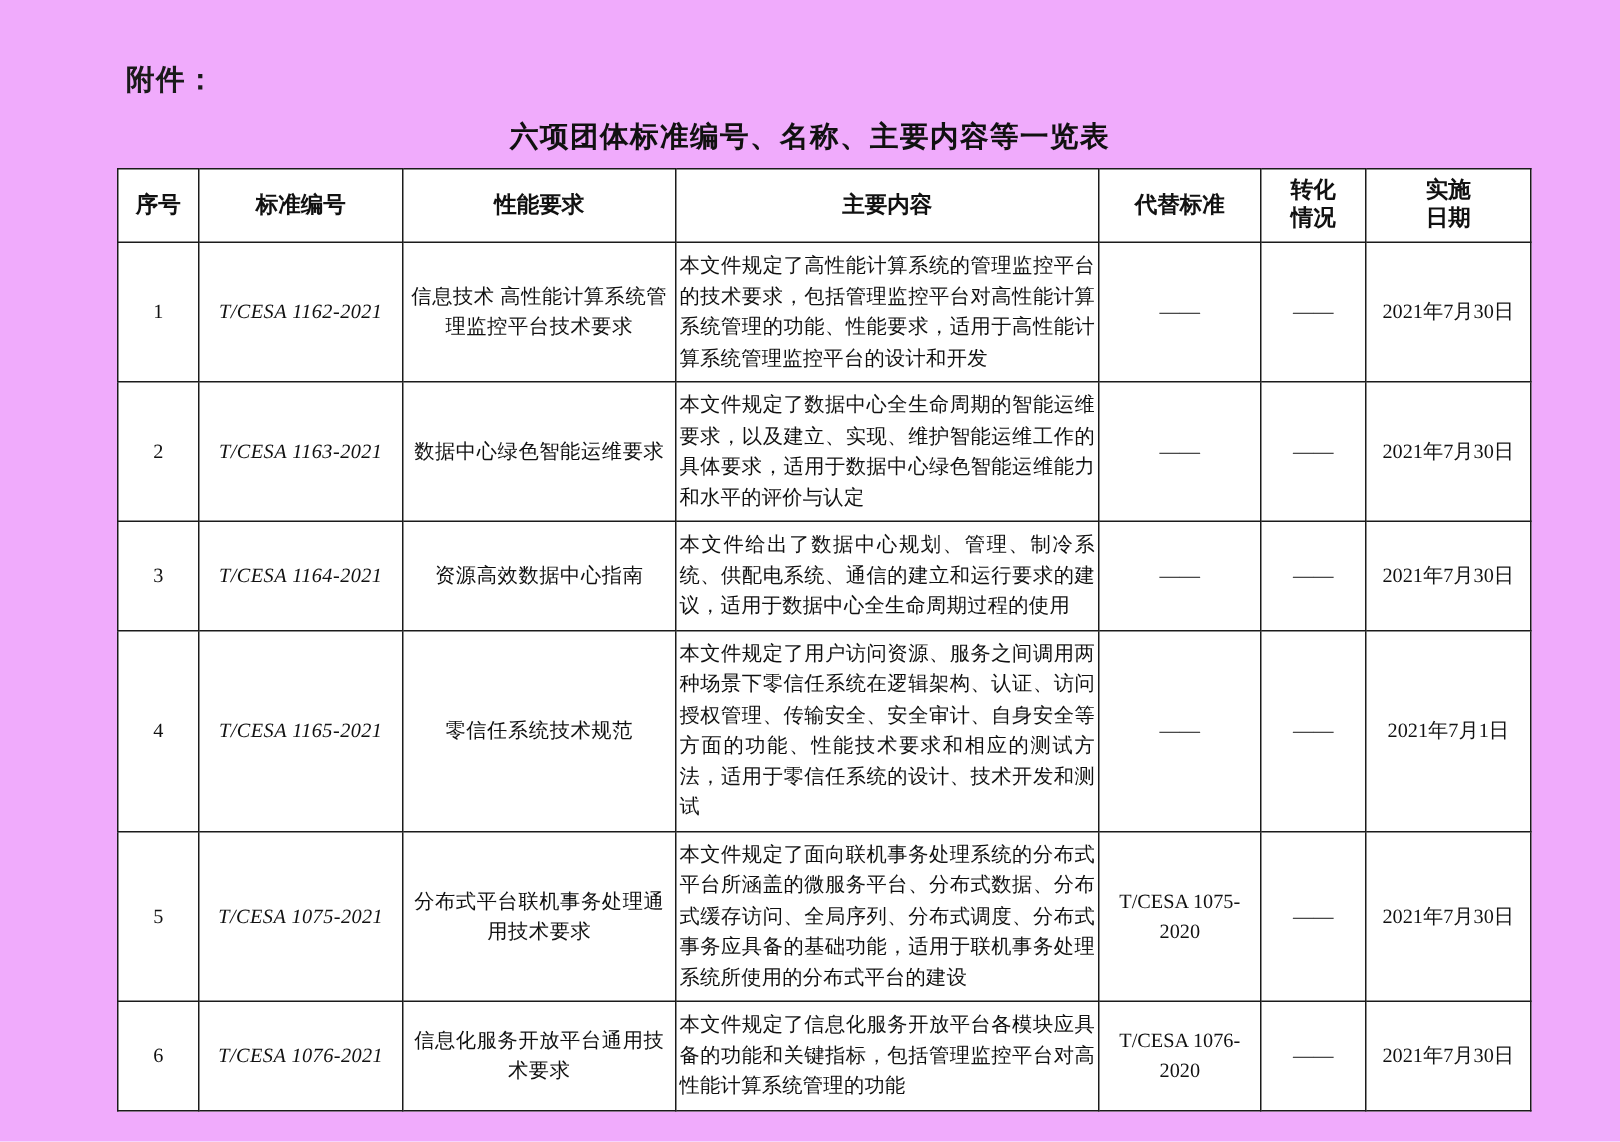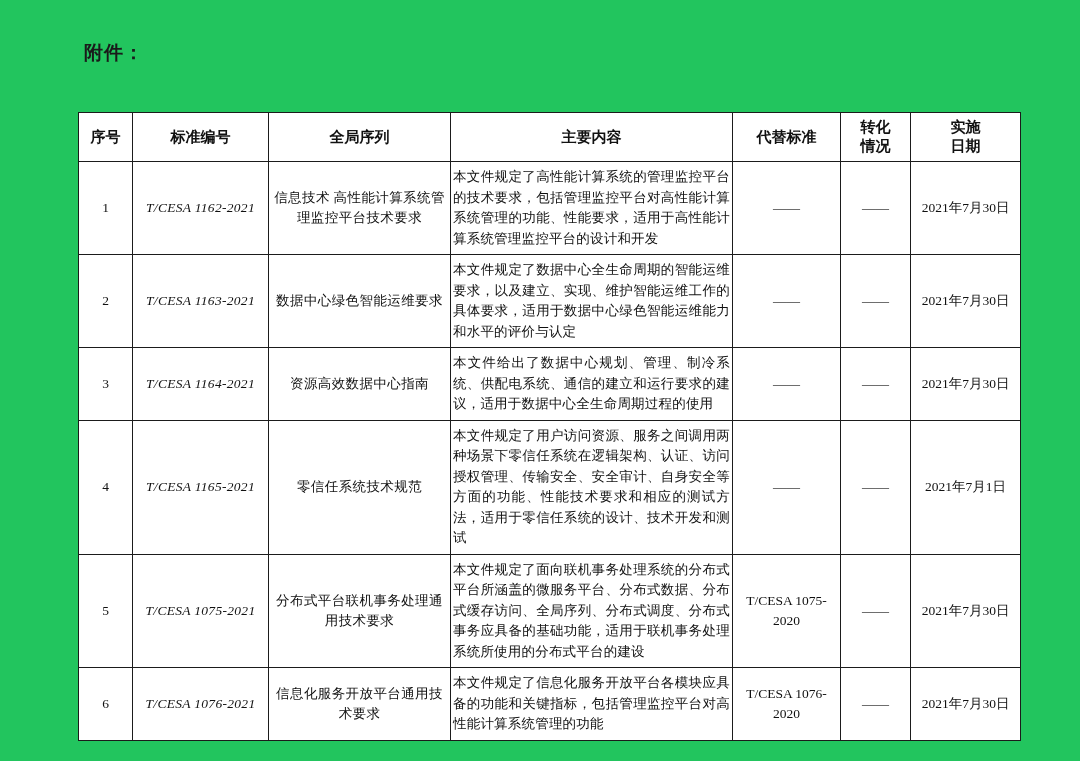--- a/index.html
+++ b/index.html
@@ -12,21 +12,21 @@
     height: 761px;
     font-family: "Liberation Serif", "DejaVu Serif", serif;
     color: #111111;
     position: relative;
     overflow: hidden;
   }
   .page {
     width: 1080px;
     height: 761px;
     position: relative;
-    background: #22c55e;
+    background: #f0abfc;
   }
   .attachment-label {
     position: absolute;
     left: 84px;
     top: 40px;
     font-size: 19px;
     letter-spacing: 1px;
     font-weight: 600;
     color: #1a1a1a;
   }
@@ -118,36 +118,37 @@
     line-height: 1.25;
   }
 </style>
 </head>
 <body>
 
 <div class="page">
 
   <div class="attachment-label">附件：</div>
 
+  <div class="doc-title">六项团体标准编号、名称、主要内容等一览表</div>
 
   <table class="std-table">
     <colgroup>
       <col class="col-seq">
       <col class="col-code">
       <col class="col-name">
       <col class="col-content">
       <col class="col-replace">
       <col class="col-convert">
       <col class="col-date">
     </colgroup>
     <thead>
       <tr>
         <th>序号</th>
         <th>标准编号</th>
-        <th>全局序列</th>
+        <th>性能要求</th>
         <th>主要内容</th>
         <th>代替标准</th>
         <th>
           <span class="hdr-two-line">转化</span>
           <span class="hdr-two-line">情况</span>
         </th>
         <th>
           <span class="hdr-two-line">实施</span>
           <span class="hdr-two-line">日期</span>
         </th>

